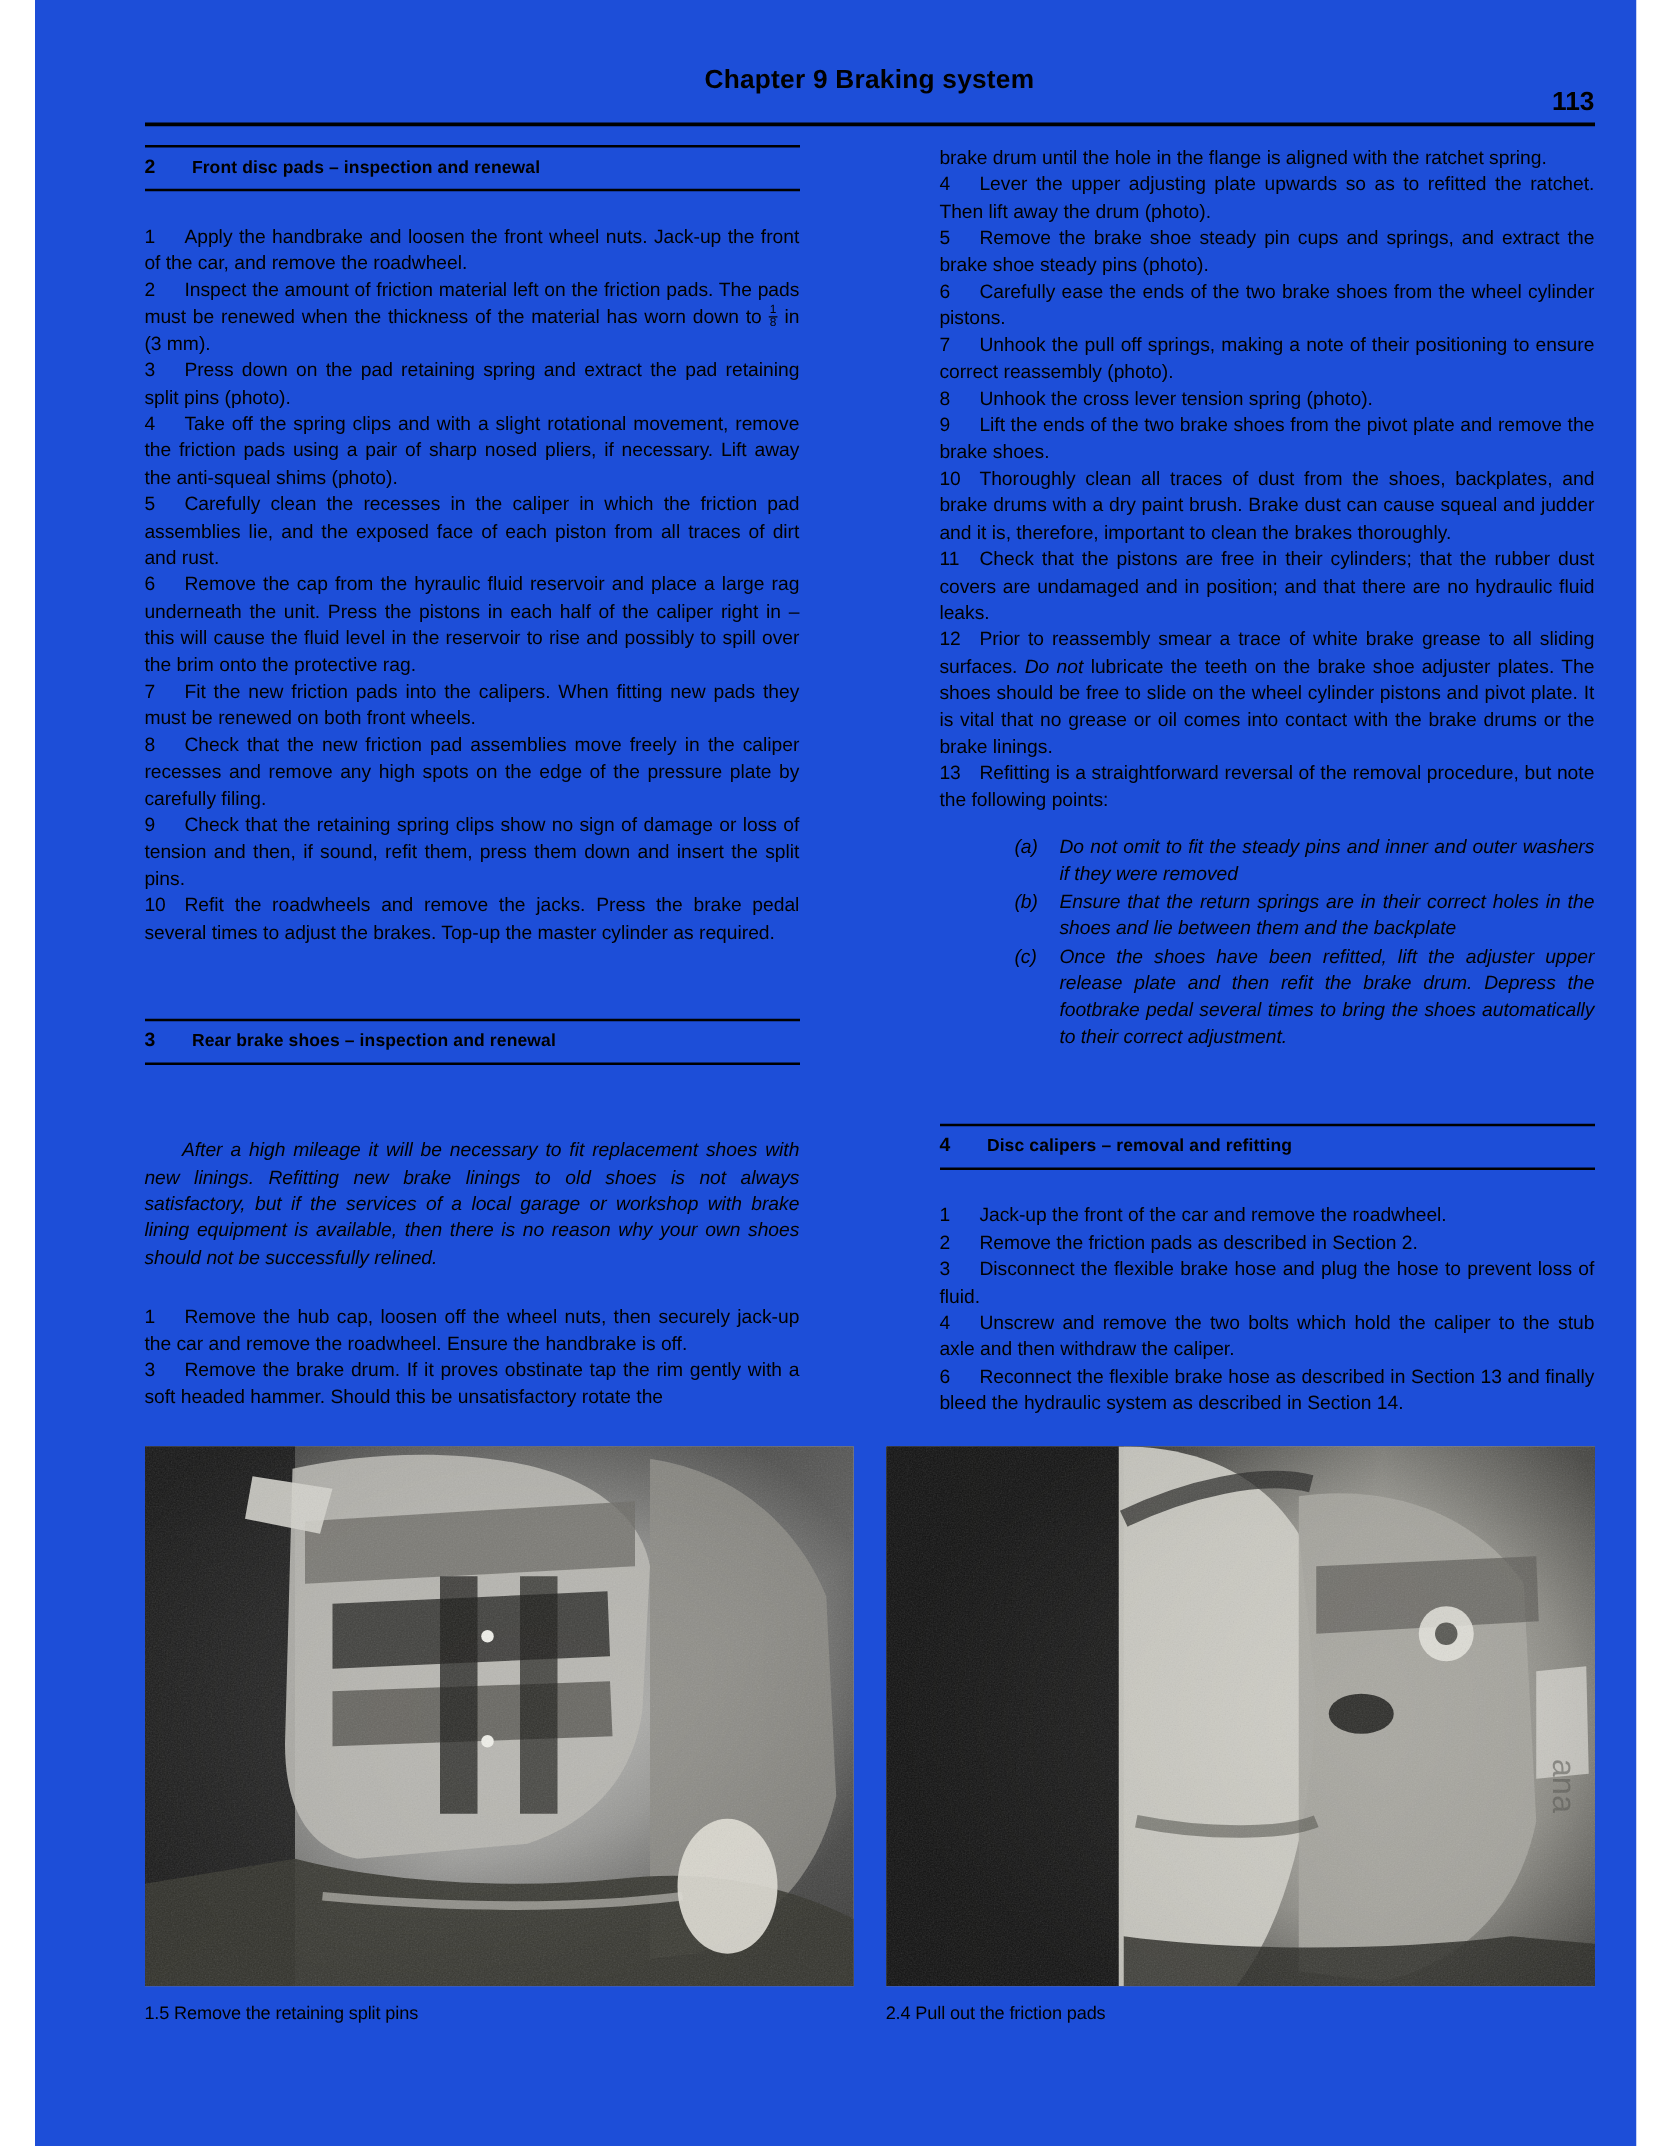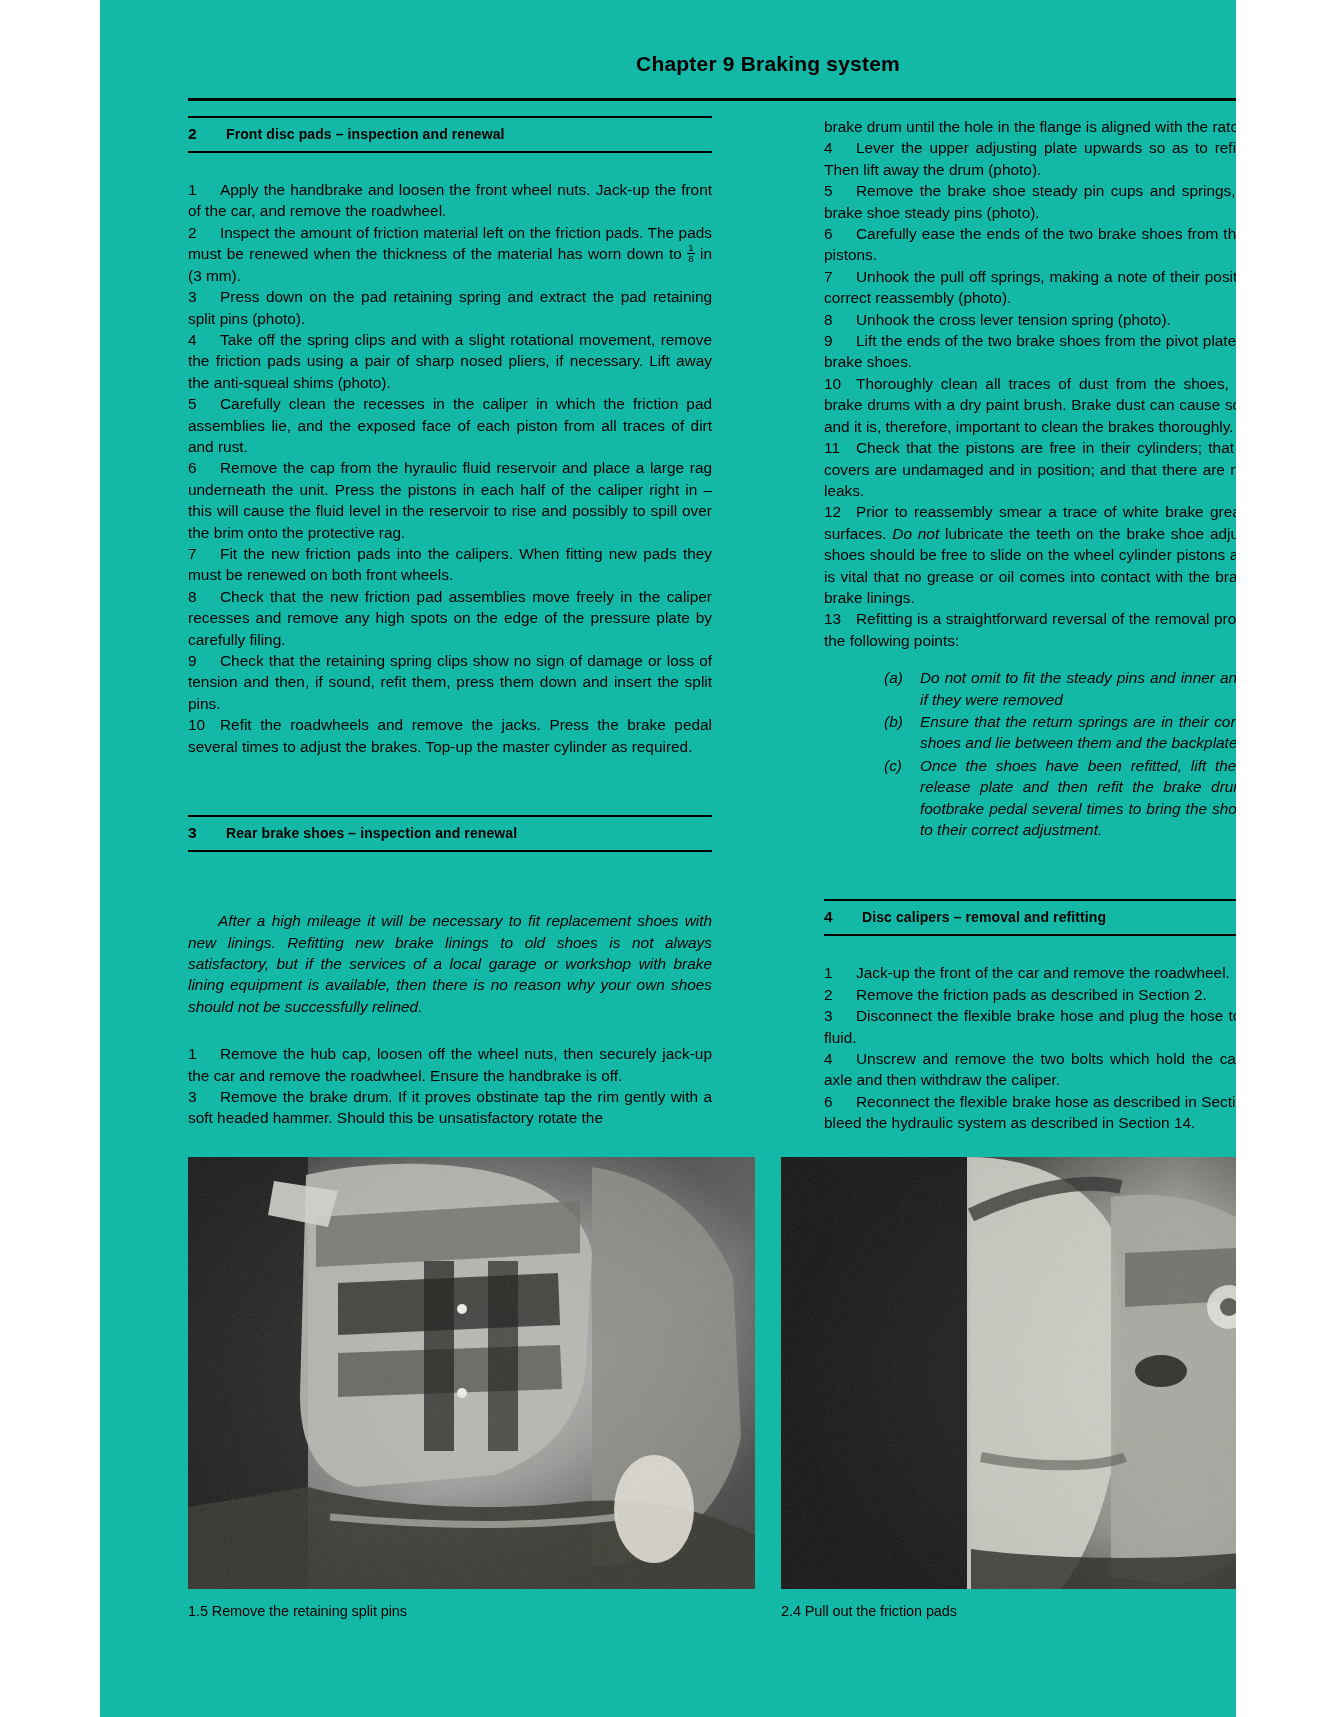--- a/index.html
+++ b/index.html
@@ -7,24 +7,24 @@
     margin: 0;
     padding: 0;
     background: #ffffff;
   }
   body {
     font-family: "Liberation Sans", sans-serif;
     color: #000000;
   }
   .page {
     position: relative;
-    width: 1136px;
+    width: 1281px;
     height: 1717px;
     margin: 0 auto;
-    background: #14b8a6;
+    background: #1d4ed8;
     overflow: hidden;
   }
 
   
   .header {
     position: absolute;
     left: 88px;
     top: 52px;
     width: 1160px;
     height: 46px;

